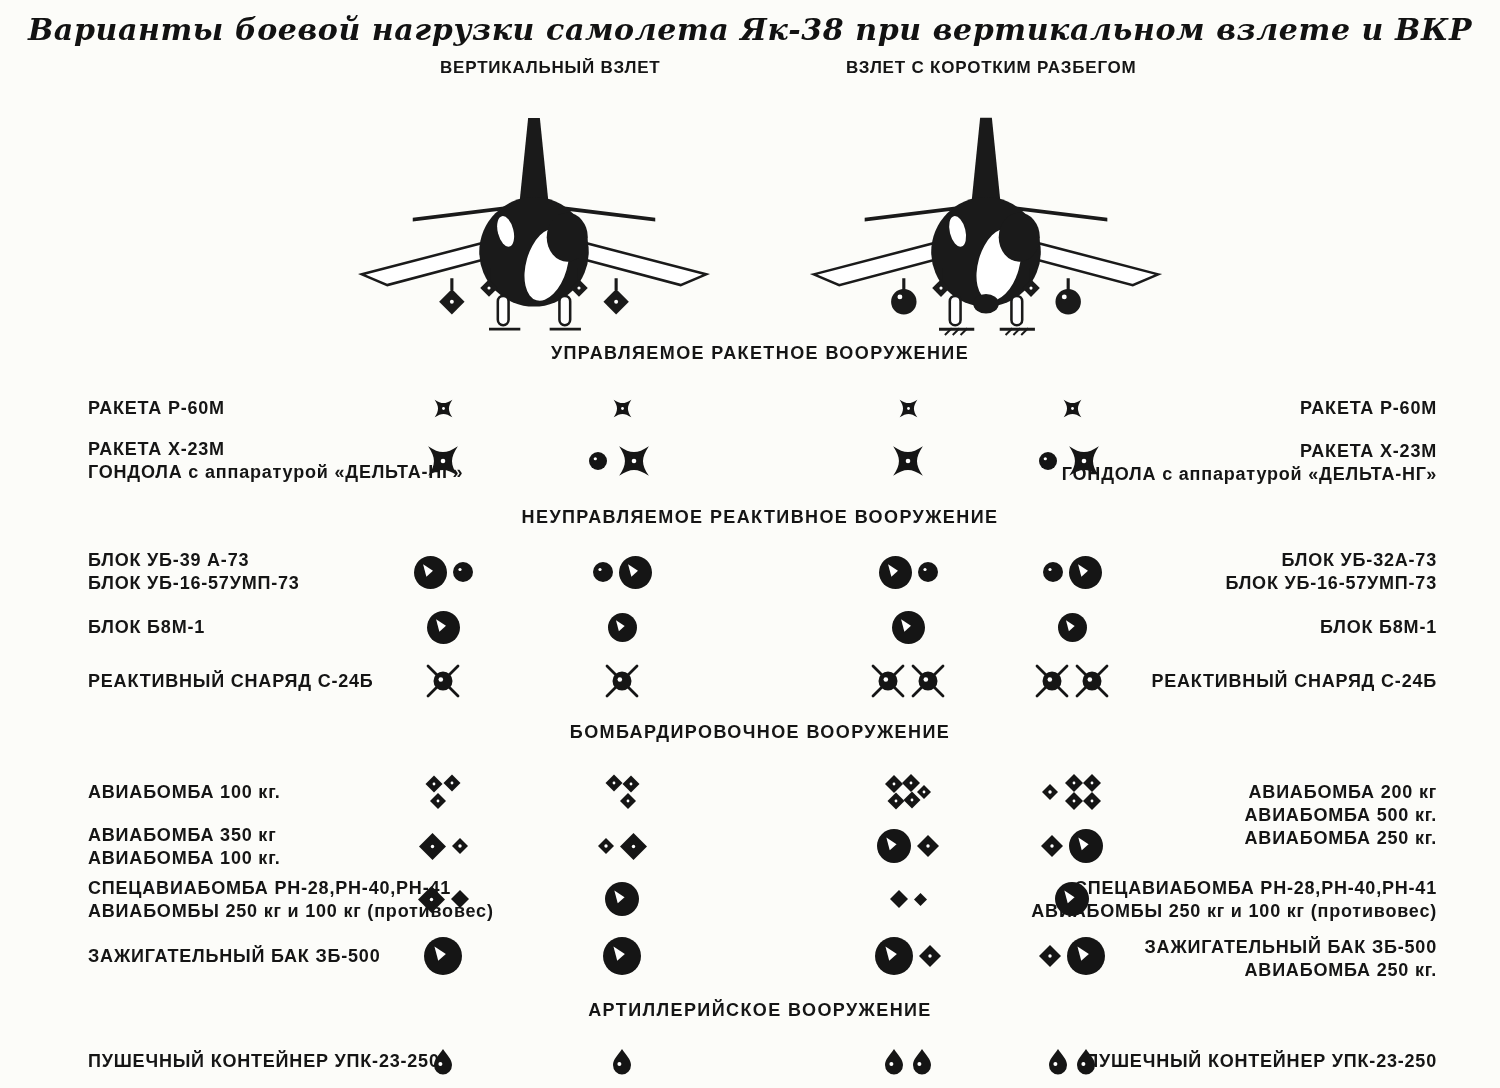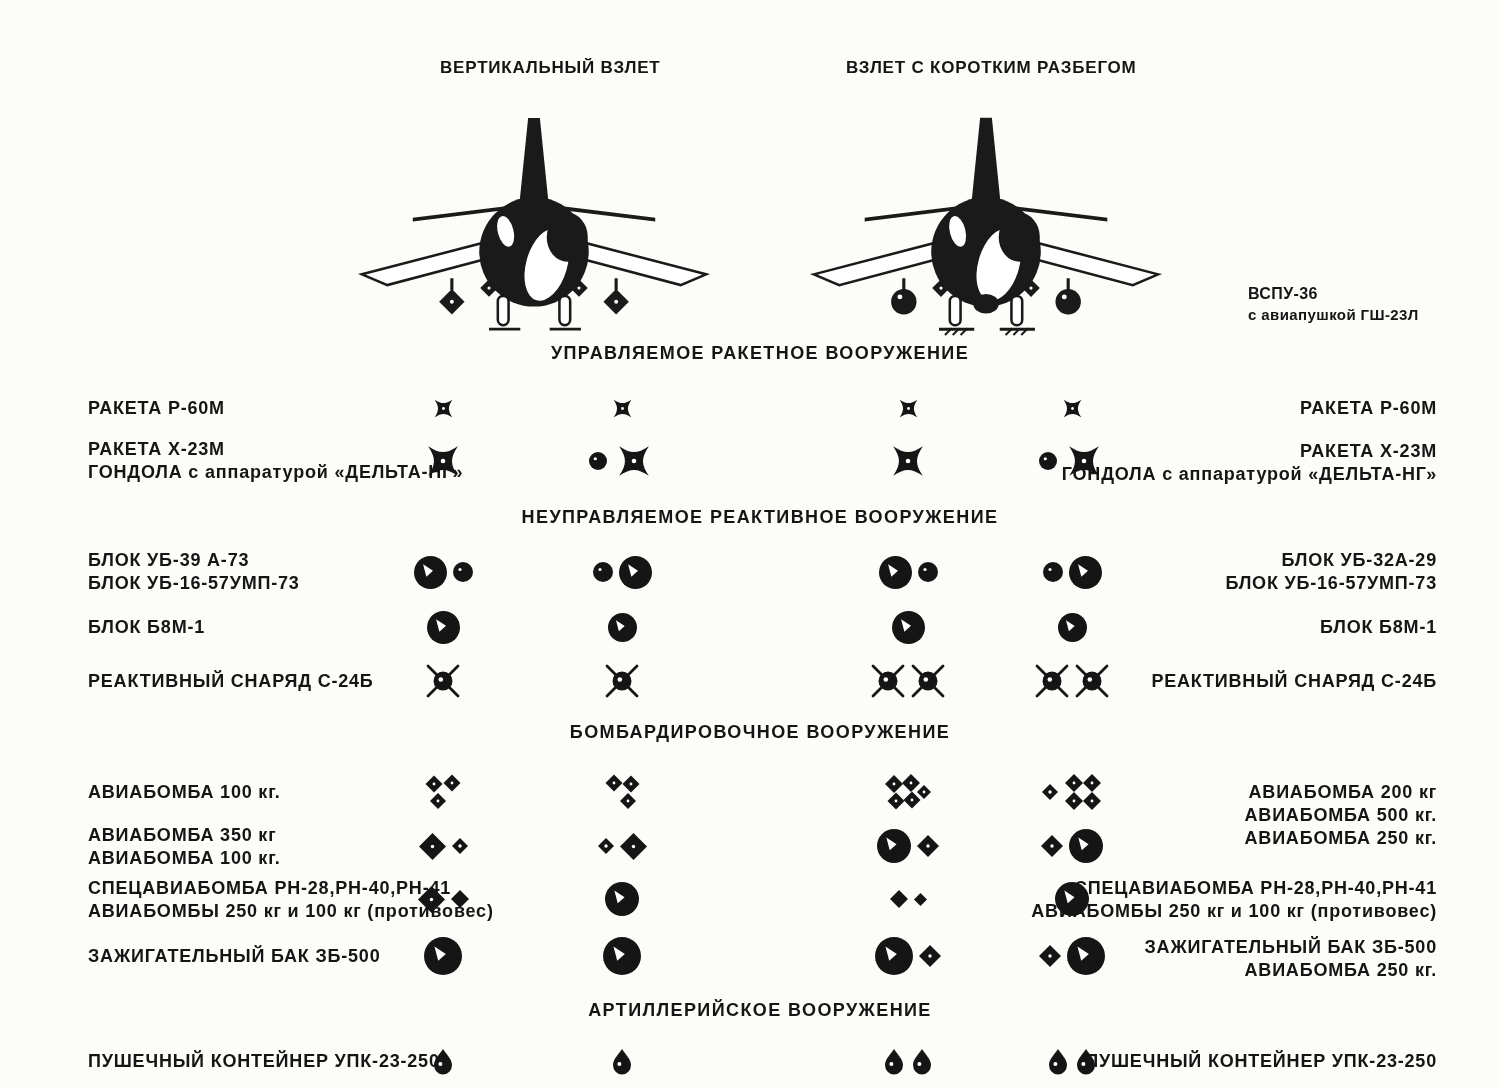--- a/index.html
+++ b/index.html
@@ -27,20 +27,21 @@
   .row-label.right{right:63px;text-align:right;}
   .icon-cell{position:absolute;width:140px;height:64px;display:flex;align-items:center;
              justify-content:center;gap:6px;}
   .icon-cell svg{display:block;flex:0 0 auto;}
 </style>
 </head>
 <body>
 
 <div class="page">
 
+  <div class="title">Варианты боевой нагрузки самолета Як-38 при вертикальном взлете и ВКР</div>
 
   <div class="col-header ch-left">ВЕРТИКАЛЬНЫЙ ВЗЛЕТ</div>
   <div class="col-header ch-right">ВЗЛЕТ С КОРОТКИМ РАЗБЕГОМ</div>
 
   <svg class="aircraft ac-left" viewBox="0 0 360 232" xmlns="http://www.w3.org/2000/svg">
     <path d="M174,8 L186,8 L197,116 L163,116 Z" fill="#1a1a1a"></path>
     <path d="M56,114 L178,99 L182,99 L304,114 L304,110 L182,95 L178,95 L56,110 Z" fill="#1a1a1a"></path>
     <path d="M4,168 L146,131 L162,144 L30,179 Z" fill="#fff" stroke="#1a1a1a" stroke-width="2.6"></path>
     <path d="M356,168 L214,131 L198,144 L330,179 Z" fill="#fff" stroke="#1a1a1a" stroke-width="2.6"></path>
     <circle cx="180" cy="145" r="56" fill="#1a1a1a"></circle>
@@ -79,24 +80,20 @@
     <path d="M226,173 L235,182 L226,191 L217,182 Z" fill="#1a1a1a"></path>
       <circle cx="226" cy="182" r="1.6" fill="#fff"></circle>
     <circle cx="264" cy="196" r="13" fill="#1a1a1a"></circle>
       <circle cx="260" cy="191" r="2.5" fill="#fff"></circle>
     <rect x="143" y="190" width="11" height="30" rx="5.5" fill="#fff" stroke="#1a1a1a" stroke-width="2.6"></rect>
     <rect x="206" y="190" width="11" height="30" rx="5.5" fill="#fff" stroke="#1a1a1a" stroke-width="2.6"></rect>
     <path d="M132,224 H168 M194,224 H230" stroke="#1a1a1a" stroke-width="3"></path>
     <path d="M138,230 l7,-7 M146,230 l7,-7 M154,230 l7,-7 M200,230 l7,-7 M208,230 l7,-7 M216,230 l7,-7" stroke="#1a1a1a" stroke-width="2"></path>
   </svg>
 
-  <div class="vspu-note">
-    <div class="l1">ВСПУ-36</div>
-    <div class="l2">с авиапушкой ГШ-23Л</div>
-  </div>
 
   <div class="section-title st1">УПРАВЛЯЕМОЕ РАКЕТНОЕ ВООРУЖЕНИЕ</div>
   <div class="section-title st2">НЕУПРАВЛЯЕМОЕ  РЕАКТИВНОЕ ВООРУЖЕНИЕ</div>
   <div class="section-title st3">БОМБАРДИРОВОЧНОЕ ВООРУЖЕНИЕ</div>
   <div class="section-title st4">АРТИЛЛЕРИЙСКОЕ ВООРУЖЕНИЕ</div>
 
   <div class="row-label left" style="top:397px">
     <div>РАКЕТА Р-60М</div>
   </div>
   <div class="row-label left" style="top:438px">
@@ -132,21 +129,21 @@
   </div>
 
   <div class="row-label right" style="top:397px">
     <div>РАКЕТА Р-60М</div>
   </div>
   <div class="row-label right" style="top:440px">
     <div>РАКЕТА Х-23М</div>
     <div>ГОНДОЛА с аппаратурой «ДЕЛЬТА-НГ»</div>
   </div>
   <div class="row-label right" style="top:549px">
-    <div>БЛОК УБ-32А-29</div>
+    <div>БЛОК УБ-32А-73</div>
     <div>БЛОК УБ-16-57УМП-73</div>
   </div>
   <div class="row-label right" style="top:616px">
     <div>БЛОК Б8М-1</div>
   </div>
   <div class="row-label right" style="top:670px">
     <div>РЕАКТИВНЫЙ СНАРЯД С-24Б</div>
   </div>
   <div class="row-label right" style="top:781px">
     <div>АВИАБОМБА 200 кг</div>

